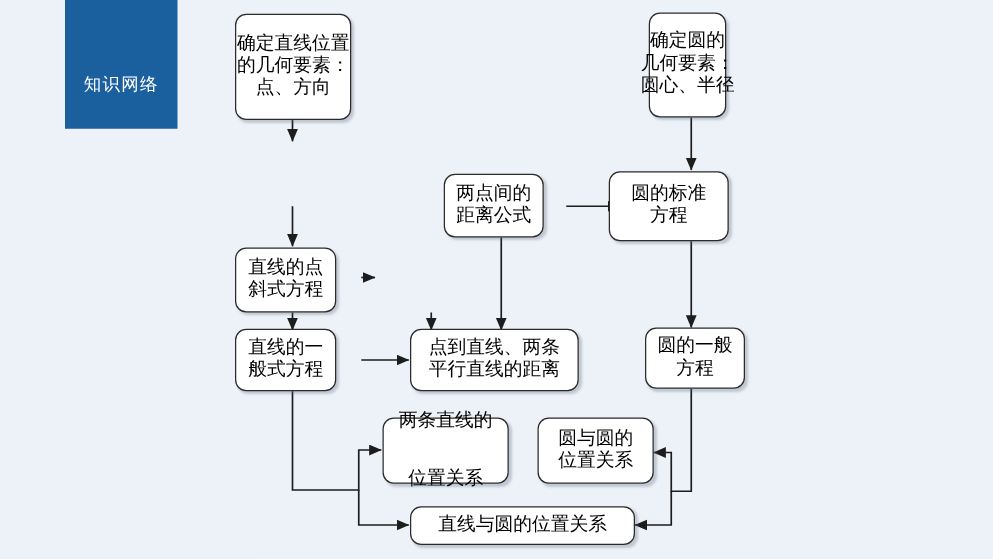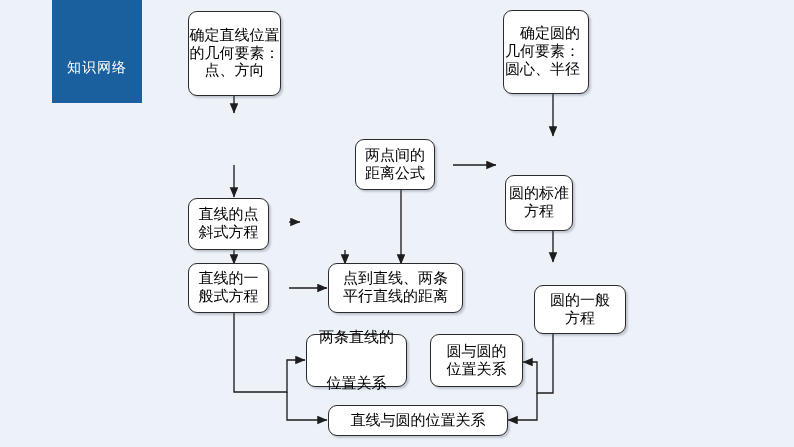--- a/index.html
+++ b/index.html
@@ -104,54 +104,54 @@
   <div class="sidebar-tab" style="left:52px; top:-4px; width:90px; height:107px;">
     <span>知识网络</span>
   </div>
 
   <div class="node" style="left:188px; top:11px; width:93px; height:85px;">
     <span class="line">确定直线位置</span>
     <span class="line">的几何要素：</span>
     <span class="line">点、方向</span>
   </div>
 
-  <div class="node" style="left:503px; top:10px; width:86px; height:84px;align-items:flex-end;">
+  <div class="node" style="left:519px; top:10px; width:62px; height:84px;">
     <span class="line">确定圆的</span>
     <span class="line">几何要素：</span>
     <span class="line">圆心、半径</span>
   </div>
 
 
   <div class="node" style="left:355px; top:139px; width:80px; height:51px;">
     <span class="line">两点间的</span>
     <span class="line">距离公式</span>
   </div>
 
-  <div class="node" style="left:505px; top:137px; width:68px; height:56px;margin-top:38px;">
+  <div class="node" style="left:487px; top:137px; width:96px; height:56px;">
     <span class="line">圆的标准</span>
     <span class="line">方程</span>
   </div>
 
   <div class="node" style="left:188px; top:198px; width:81px; height:52px;">
     <span class="line">直线的点</span>
     <span class="line">斜式方程</span>
   </div>
 
 
   <div class="node" style="left:188px; top:263px; width:81px; height:50px;">
     <span class="line">直线的一</span>
     <span class="line">般式方程</span>
   </div>
 
   <div class="node wide" style="left:328px; top:263px; width:135px; height:50px;">
     <span class="line">点到直线、两条</span>
     <span class="line">平行直线的距离</span>
   </div>
 
-  <div class="node" style="left:534px; top:262px; width:92px; height:49px;margin-top:23px;">
+  <div class="node" style="left:516px; top:262px; width:80px; height:49px;">
     <span class="line">圆的一般</span>
     <span class="line">方程</span>
   </div>
 
   <div class="node" style="left:306px; top:334px; width:101px; height:53px;gap:28px;">
     <span class="line">两条直线的</span>
     <span class="line">位置关系</span>
   </div>
 
   <div class="node" style="left:430px; top:334px; width:93px; height:53px;">

